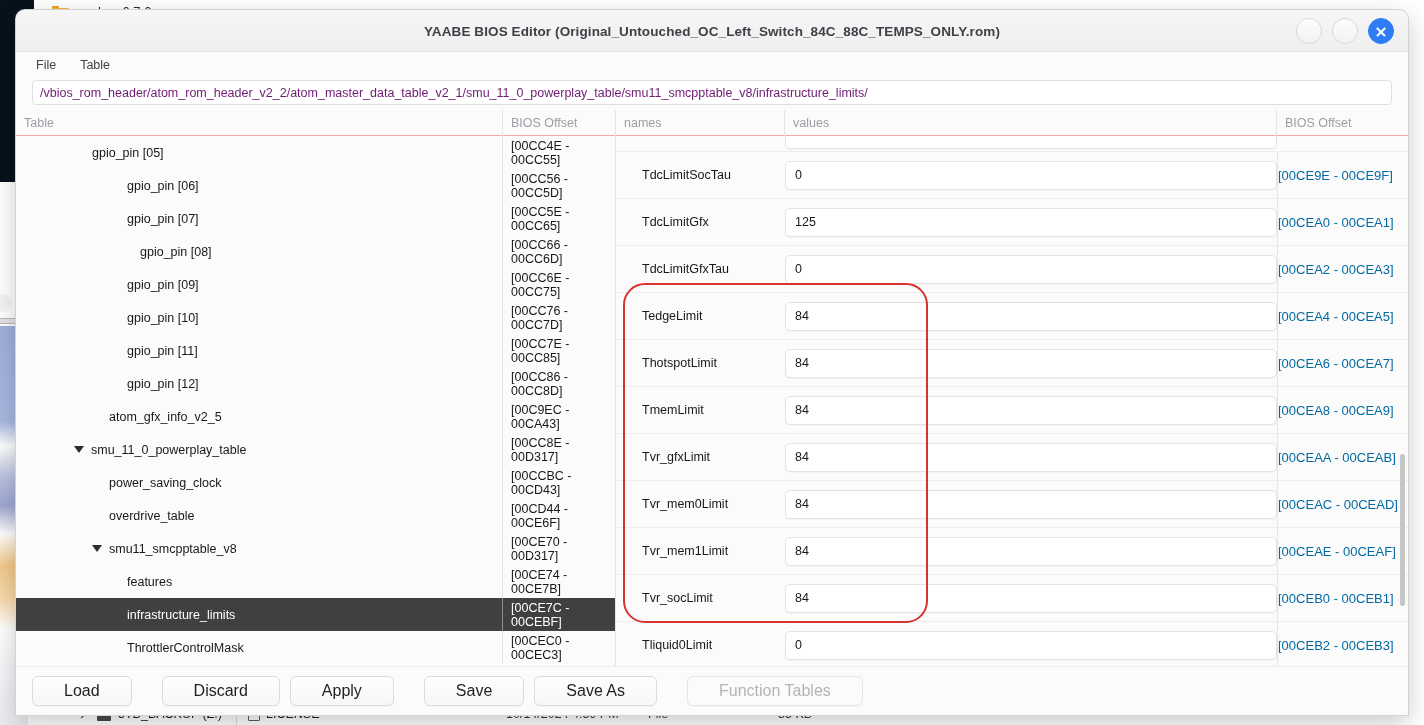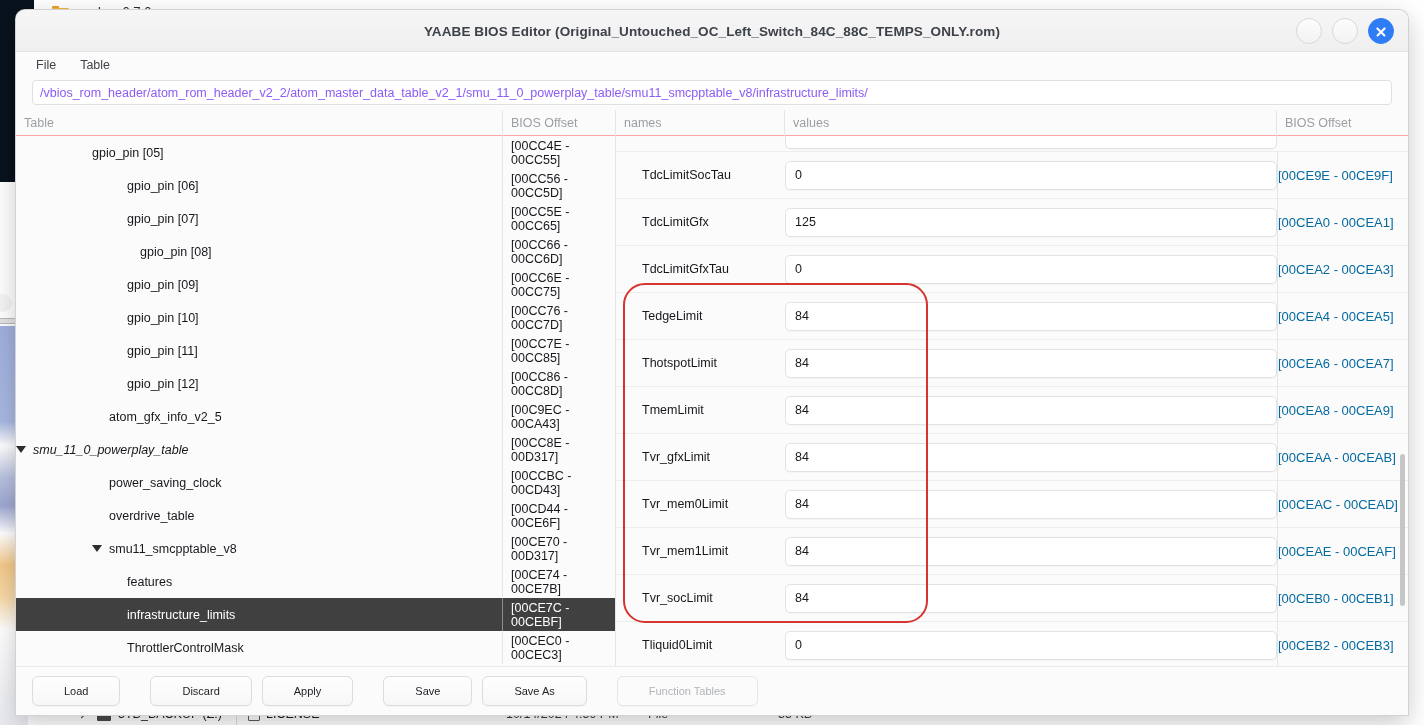--- a/index.html
+++ b/index.html
@@ -120,21 +120,21 @@
     padding-left: 16px; gap: 16px;
     background: #fbfbfb;
     font-size: 12.5px; color: #3f434a;
   }
   .menu-item { padding: 1px 4px; border-radius: 3px; cursor: default; }
 
   
   #pathbar-wrap { flex: none; padding: 3px 16px 5px 16px; background: #fbfbfb; }
   #pathbar {
     width: 100%; height: 25px; line-height: 25px;
-    font-size: 12.5px; color: #8b5cf6;
+    font-size: 12.5px; color: #701a75;
     background: #ffffff; border: 1px solid #e0e0e0; border-radius: 4px;
     padding: 0 7px; white-space: nowrap; overflow: hidden;
   }
 
   
   #colheaders {
     flex: none; height: 26px; display: flex;
     background: #fbfbfb; border-bottom: 1px solid #fca5a5;
     font-size: 12.5px; color: #9b9ea3;
   }
@@ -227,21 +227,21 @@
   #buttonbar {
     flex: none; height: 49px; display: flex; align-items: center;
     gap: 10px; padding-left: 16px;
     background: #fbfbfb; border-top: 1px solid #ececec;
   }
   .btn {
     height: 30px; min-width: 62px; padding: 0 31px;
     display: flex; align-items: center; justify-content: center;
     background: linear-gradient(180deg,#fefefe,#f7f7f7);
     border: 1px solid #dcdcdc; border-radius: 6px;
-    font-size: 11px; color: #1d1f23; white-space: nowrap;
+    font-size: 16px; color: #1d1f23; white-space: nowrap;
     box-shadow: 0 1px 1px rgba(0,0,0,0.03);
   }
   .btn.gap-left { margin-left: 20px; }
   .btn.disabled { color: #b1b4b8; background: #fbfbfb; border-color: #e6e6e6; }
 </style>
 </head>
 <body>
 
 <div id="bg-desktop">
   <div id="bg-dark-strip"></div>
@@ -356,21 +356,21 @@
             <div class="tr-off">[00CC86 - 00CC8D]</div>
           </div>
           <div class="tree-row">
             <div class="tr-label" style="padding-left: 76px;">
               <span class="spacer-tri"></span>
               <span>atom_gfx_info_v2_5</span>
             </div>
             <div class="tr-off">[00C9EC - 00CA43]</div>
           </div>
           <div class="tree-row">
-            <div class="tr-label" style=" font-style: italic;">
+            <div class="tr-label" style="padding-left: 58px;">
               <span class="tri"></span>
               <span>smu_11_0_powerplay_table</span>
             </div>
             <div class="tr-off">[00CC8E - 00D317]</div>
           </div>
           <div class="tree-row">
             <div class="tr-label" style="padding-left: 76px;">
               <span class="spacer-tri"></span>
               <span>power_saving_clock</span>
             </div>

